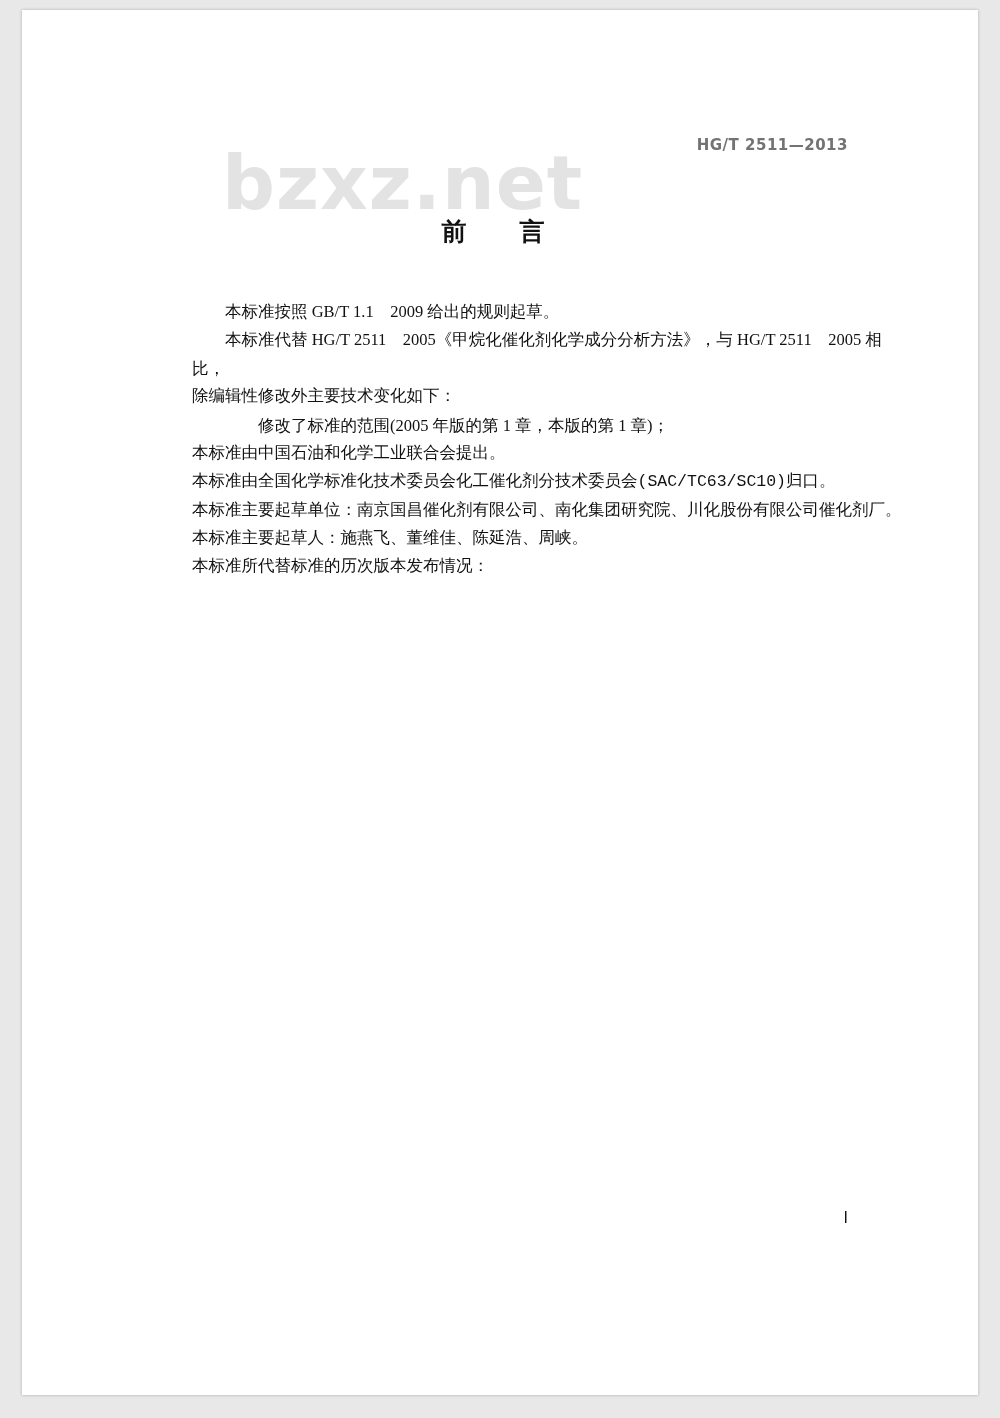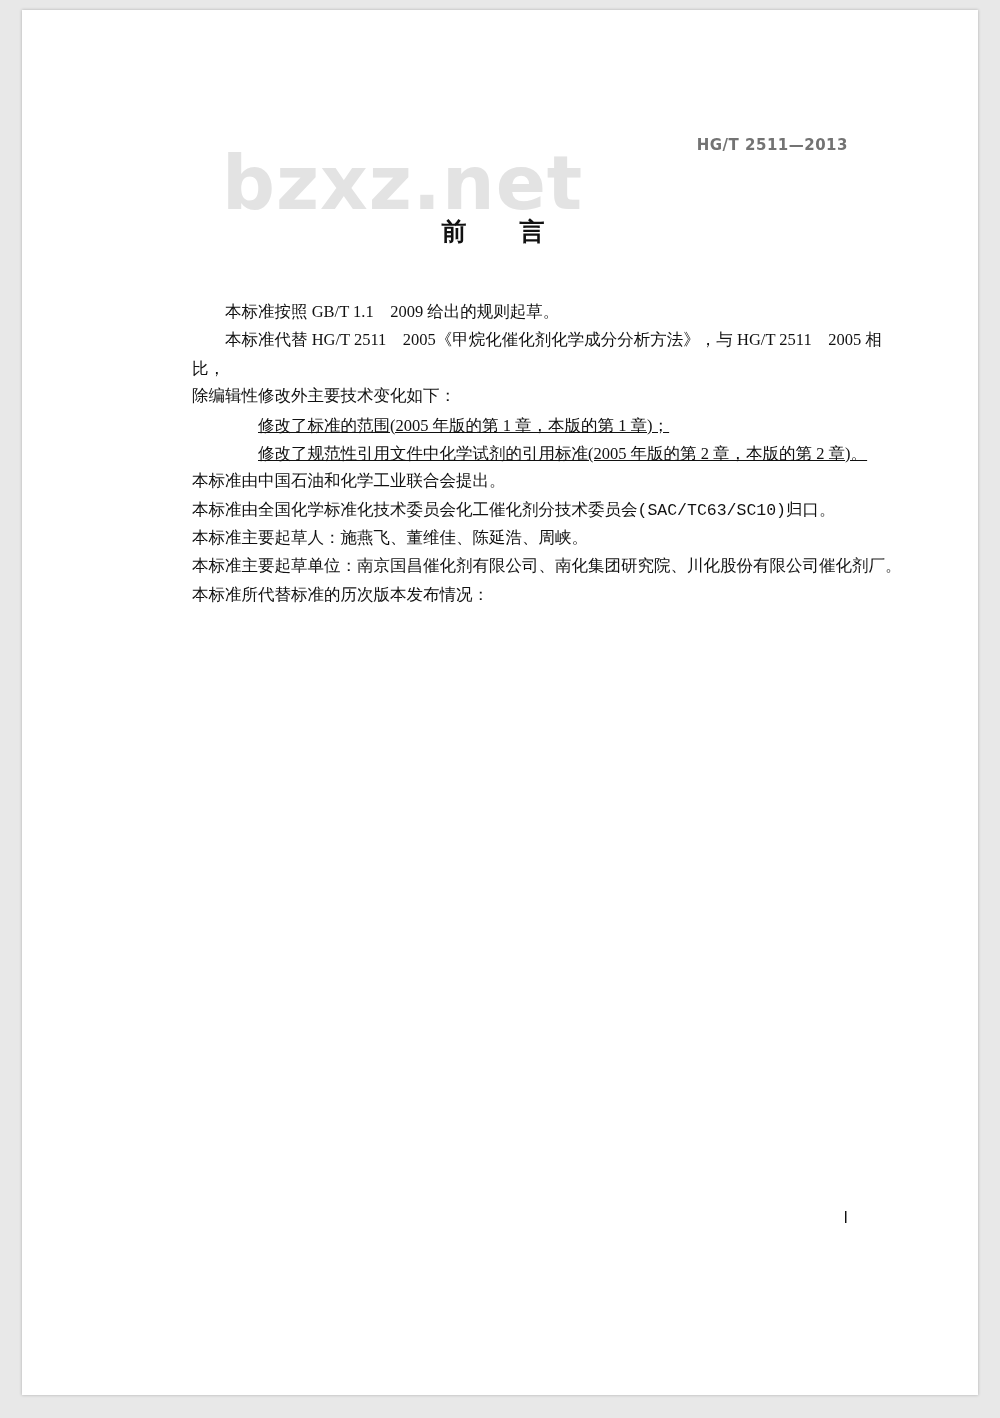--- a/index.html
+++ b/index.html
@@ -68,21 +68,21 @@
     width: 710px;
     font-size: 16.5px;
     line-height: 1.72;
     color: #111;
   }
   .p {
     margin: 0;
     white-space: pre-wrap;
   }
   .indent1 { text-indent: 2em; }
-  .indent2 { text-indent: 4em; text-decoration: underline; }
+  .indent2 { text-indent: 4em; }
   .hang { text-indent: 0; font-family: Liberation Mono, monospace; }
   .page-num {
     position: absolute;
     right: 130px;
     bottom: 168px;
     font-family: "DejaVu Sans", sans-serif;
     font-size: 15px;
     color: #111;
   }
 </style>
@@ -96,24 +96,23 @@
 
     <div class="header-code">HG/T 2511—2013</div>
 
     <div class="doc-title">前　言</div>
 
     <div class="body-block">
       <p class="p indent1">本标准按照 GB/T 1.1　2009 给出的规则起草。</p>
       <p class="p indent1">本标准代替 HG/T 2511　2005《甲烷化催化剂化学成分分析方法》，与 HG/T 2511　2005 相比，</p>
       <p class="p hang">除编辑性修改外主要技术变化如下：</p>
       <p class="p indent2">修改了标准的范围(2005 年版的第 1 章，本版的第 1 章)；</p>
-      <p class="p indent2">修改了规范性引用文件中化学试剂的引用标准(2005 年版的第 2 章，本版的第 2 章)。</p>
       <p class="p hang">本标准由中国石油和化学工业联合会提出。</p>
       <p class="p hang">本标准由全国化学标准化技术委员会化工催化剂分技术委员会(SAC/TC63/SC10)归口。</p>
+      <p class="p hang">本标准主要起草单位：南京国昌催化剂有限公司、南化集团研究院、川化股份有限公司催化剂厂。</p>
       <p class="p hang">本标准主要起草人：施燕飞、董维佳、陈延浩、周峡。</p>
-      <p class="p hang">本标准主要起草单位：南京国昌催化剂有限公司、南化集团研究院、川化股份有限公司催化剂厂。</p>
       <p class="p hang">本标准所代替标准的历次版本发布情况：</p>
     </div>
 
     <div class="page-num">I</div>
 
   </div>
 </div>
 
 </body></html>

